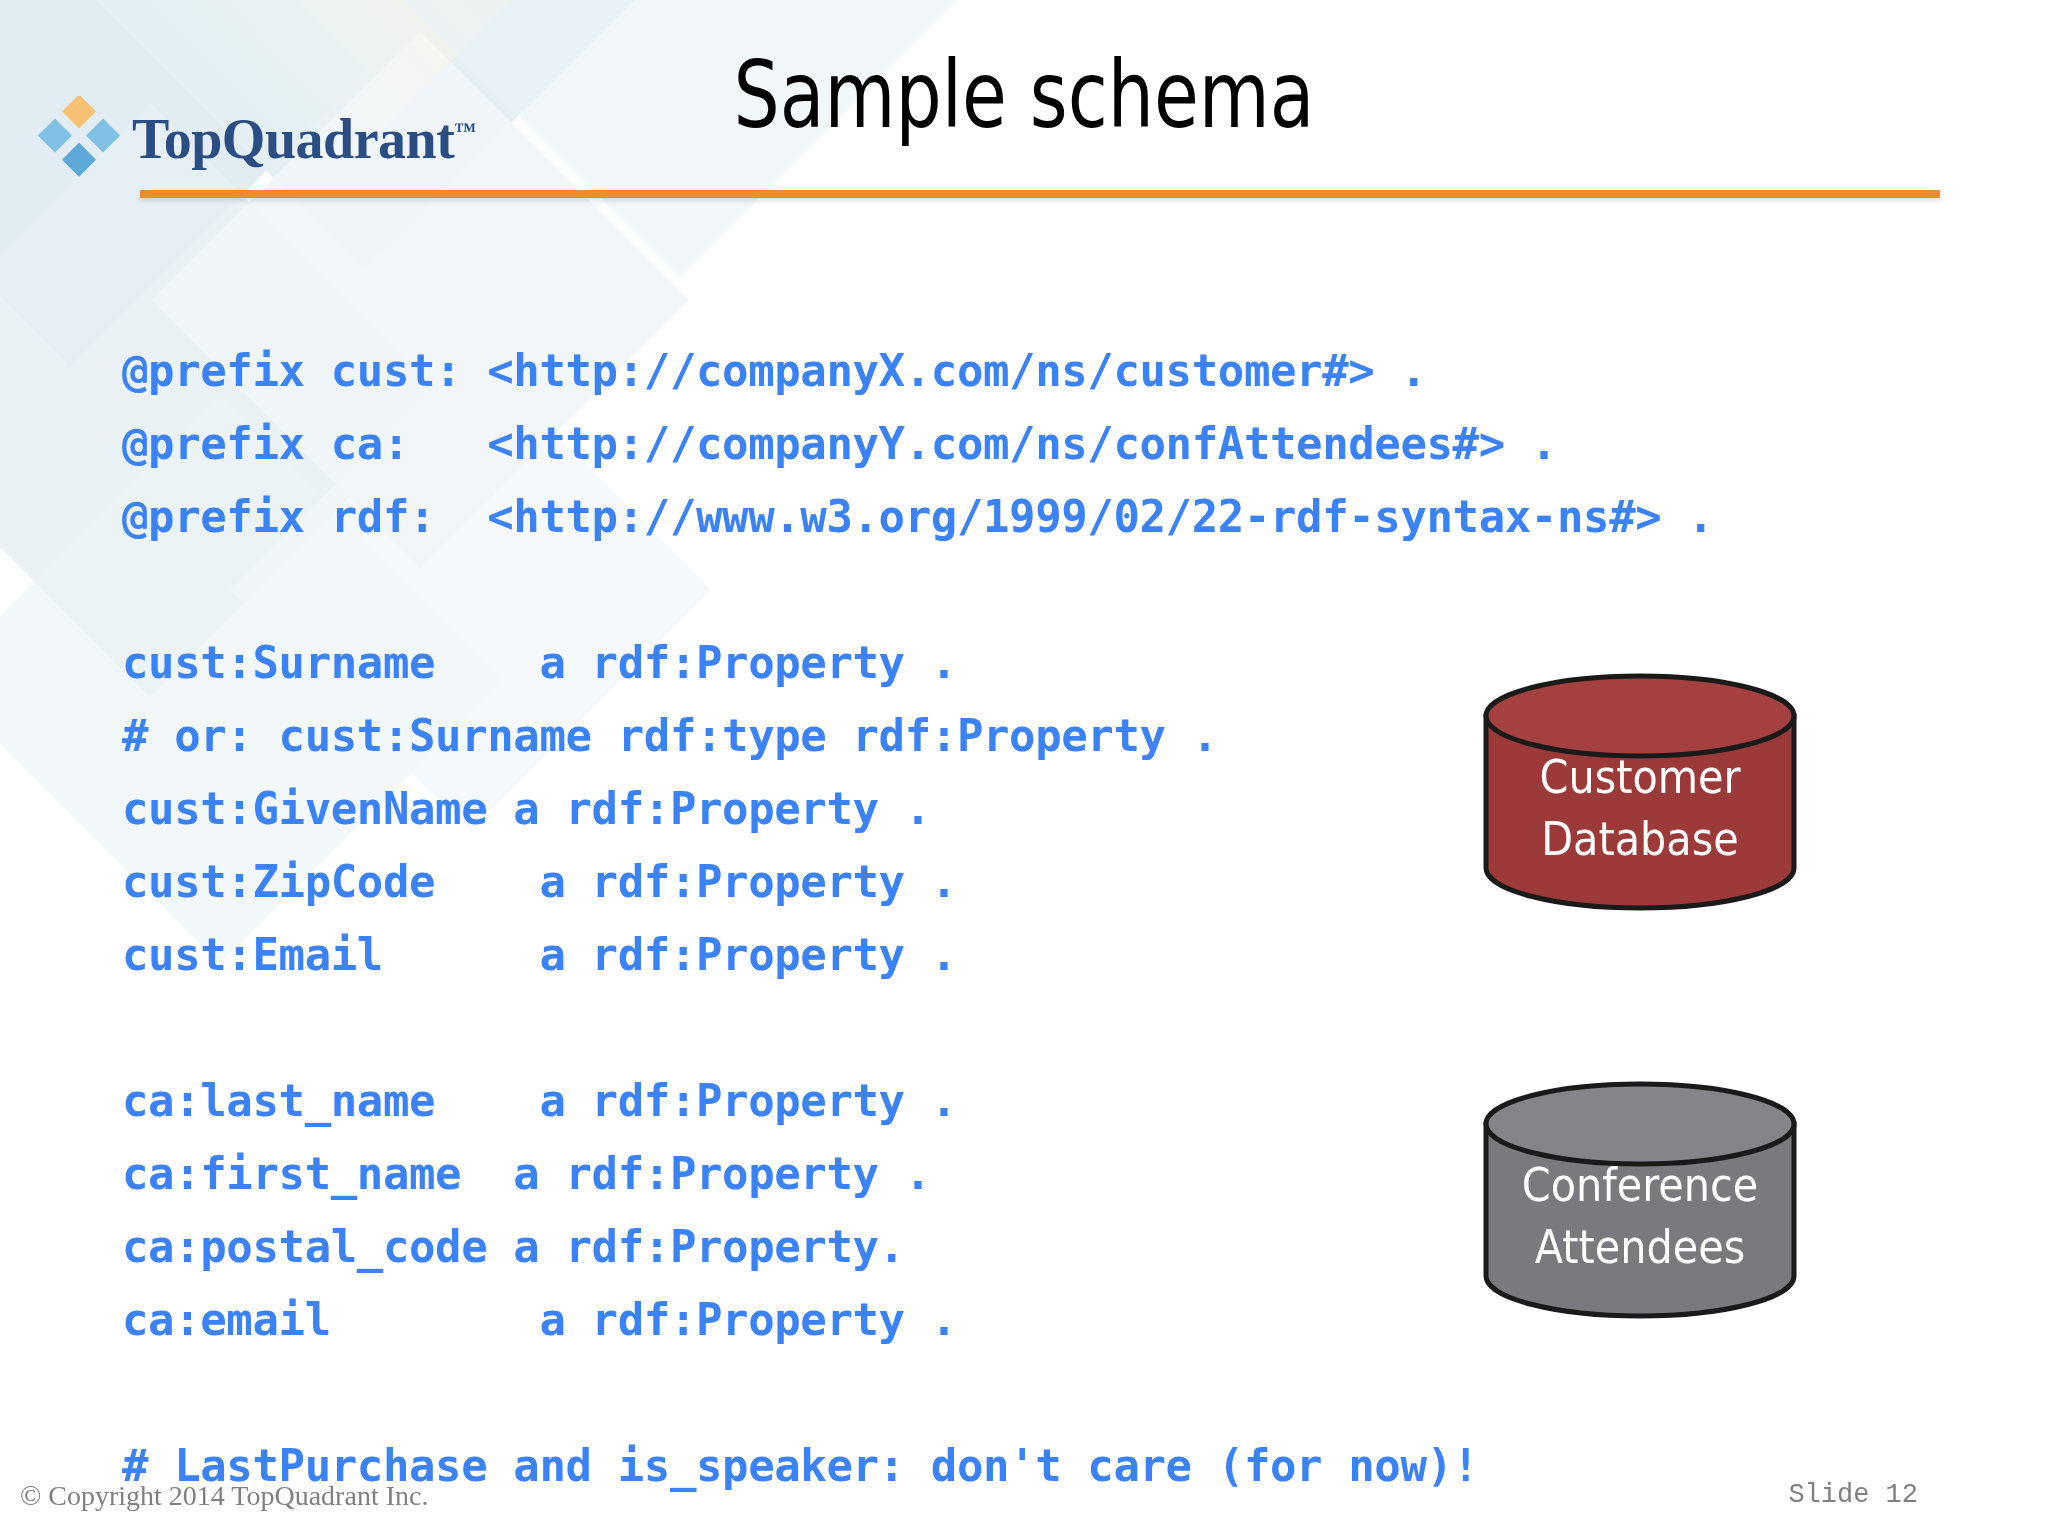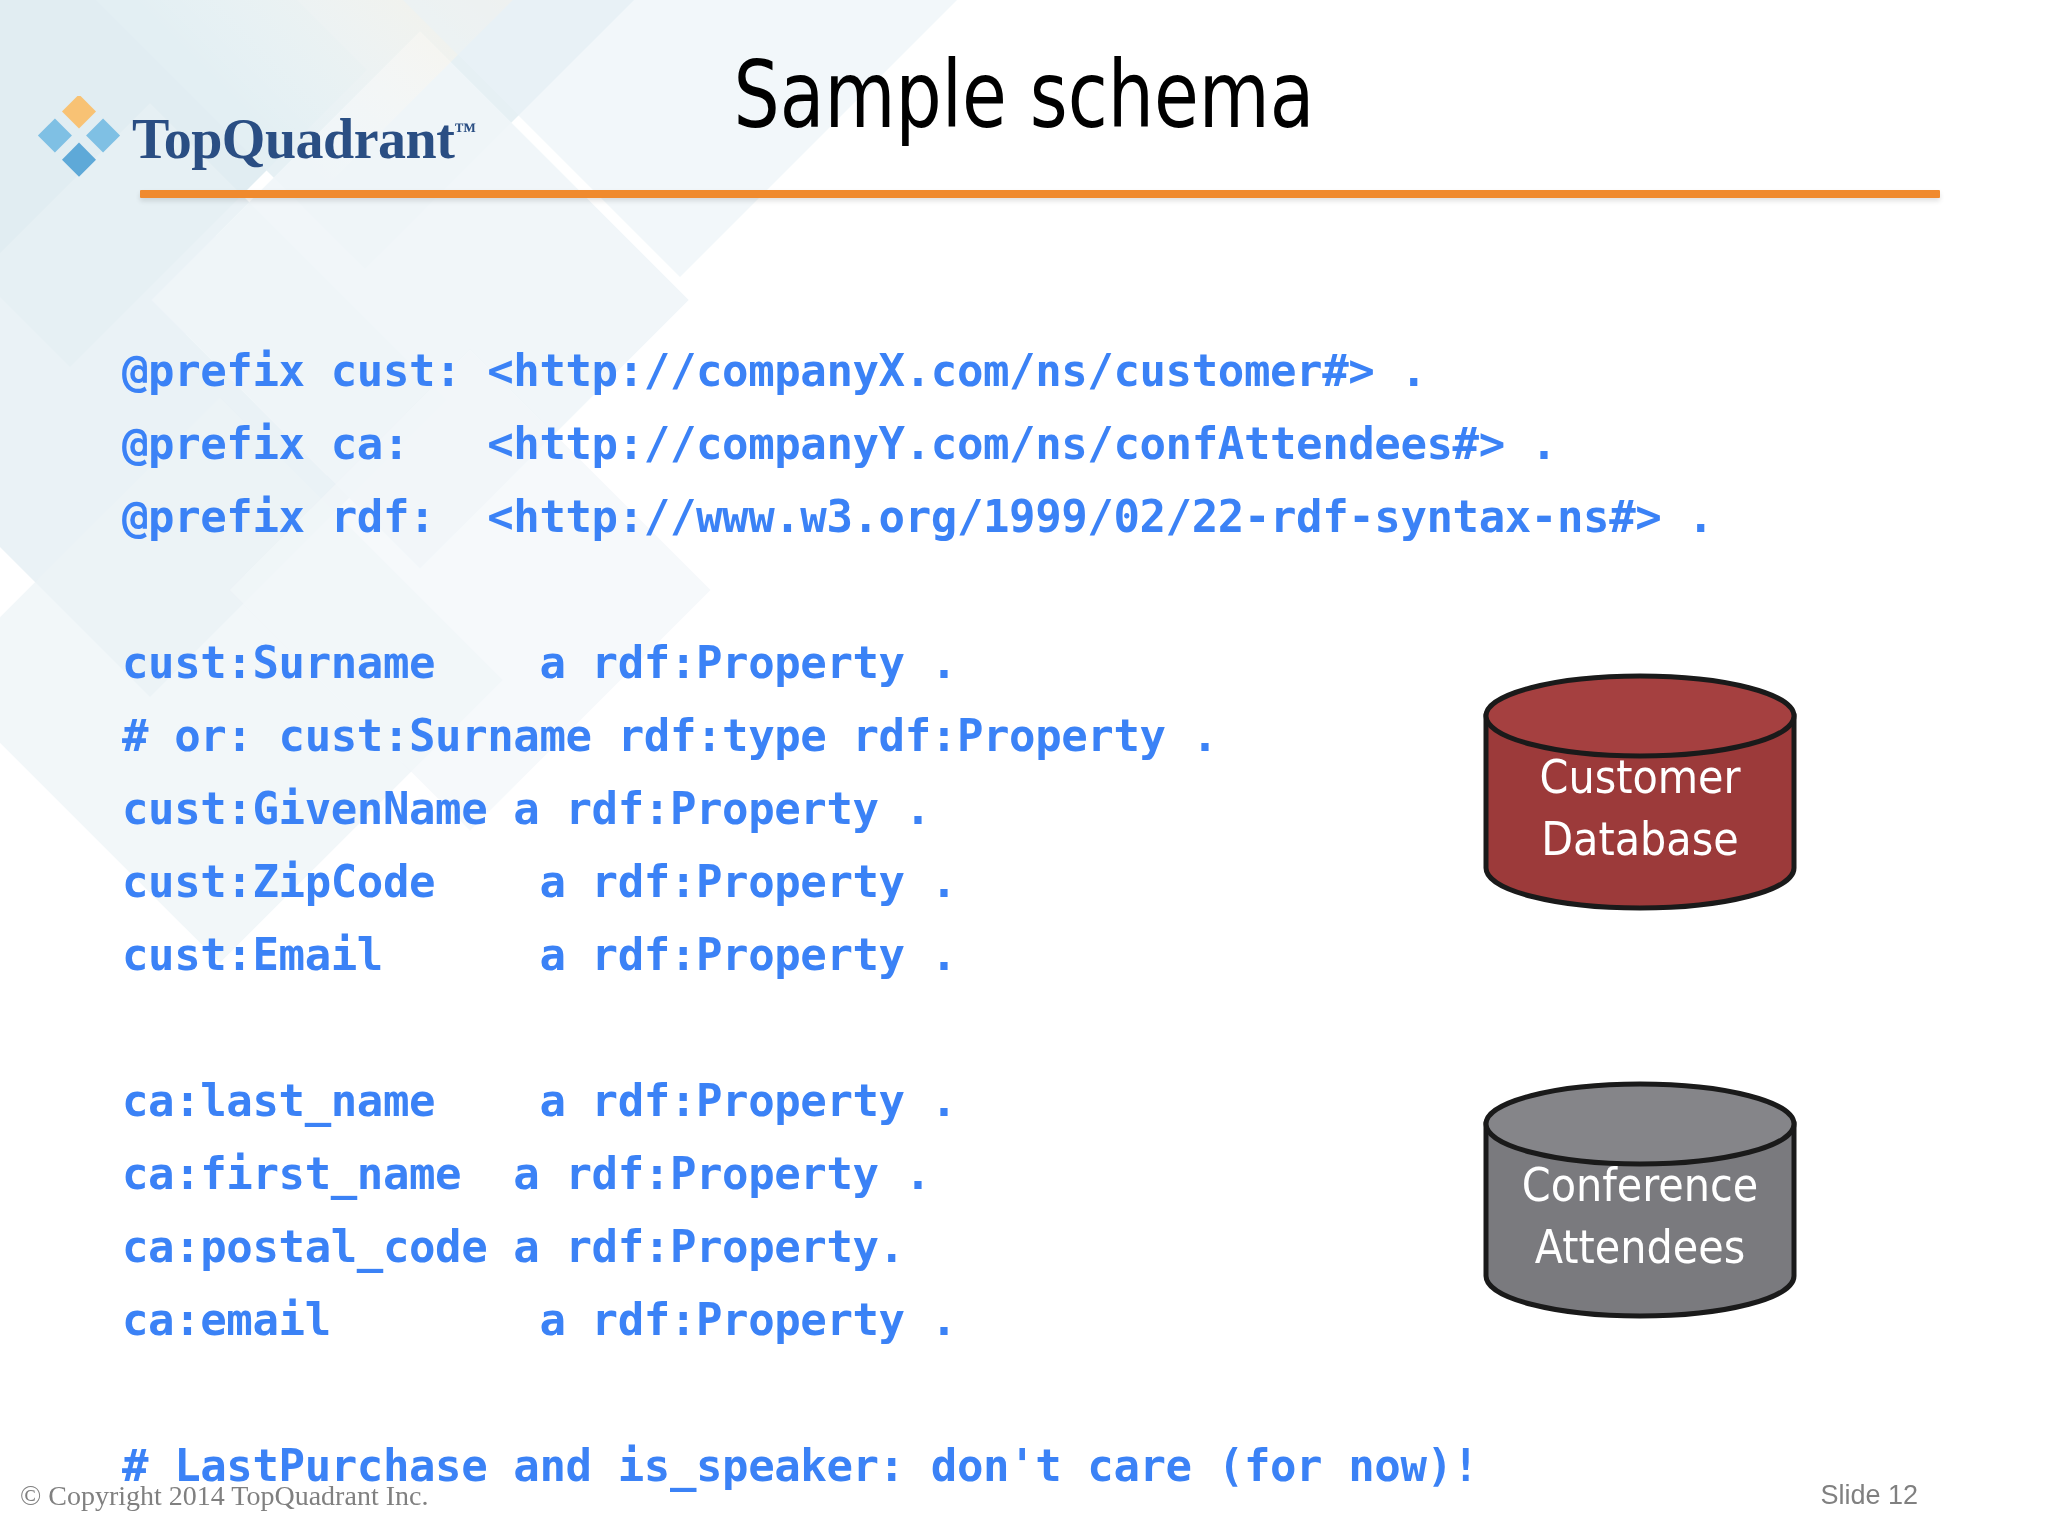--- a/index.html
+++ b/index.html
@@ -144,21 +144,21 @@
     top: 14px;
     font-family: "Liberation Serif", serif;
     font-size: 28px;
     color: #808080;
     white-space: nowrap;
   }
   #footer-slidenum {
     position: absolute;
     right: 130px;
     top: 14px;
-    font-family: Liberation Sans, sans-serif;
+    font-family: Liberation Mono, monospace;
     font-size: 27px;
     color: #808080;
     white-space: nowrap;
   }
 </style>
 </head>
 <body>
 
 <div id="slide">
 

